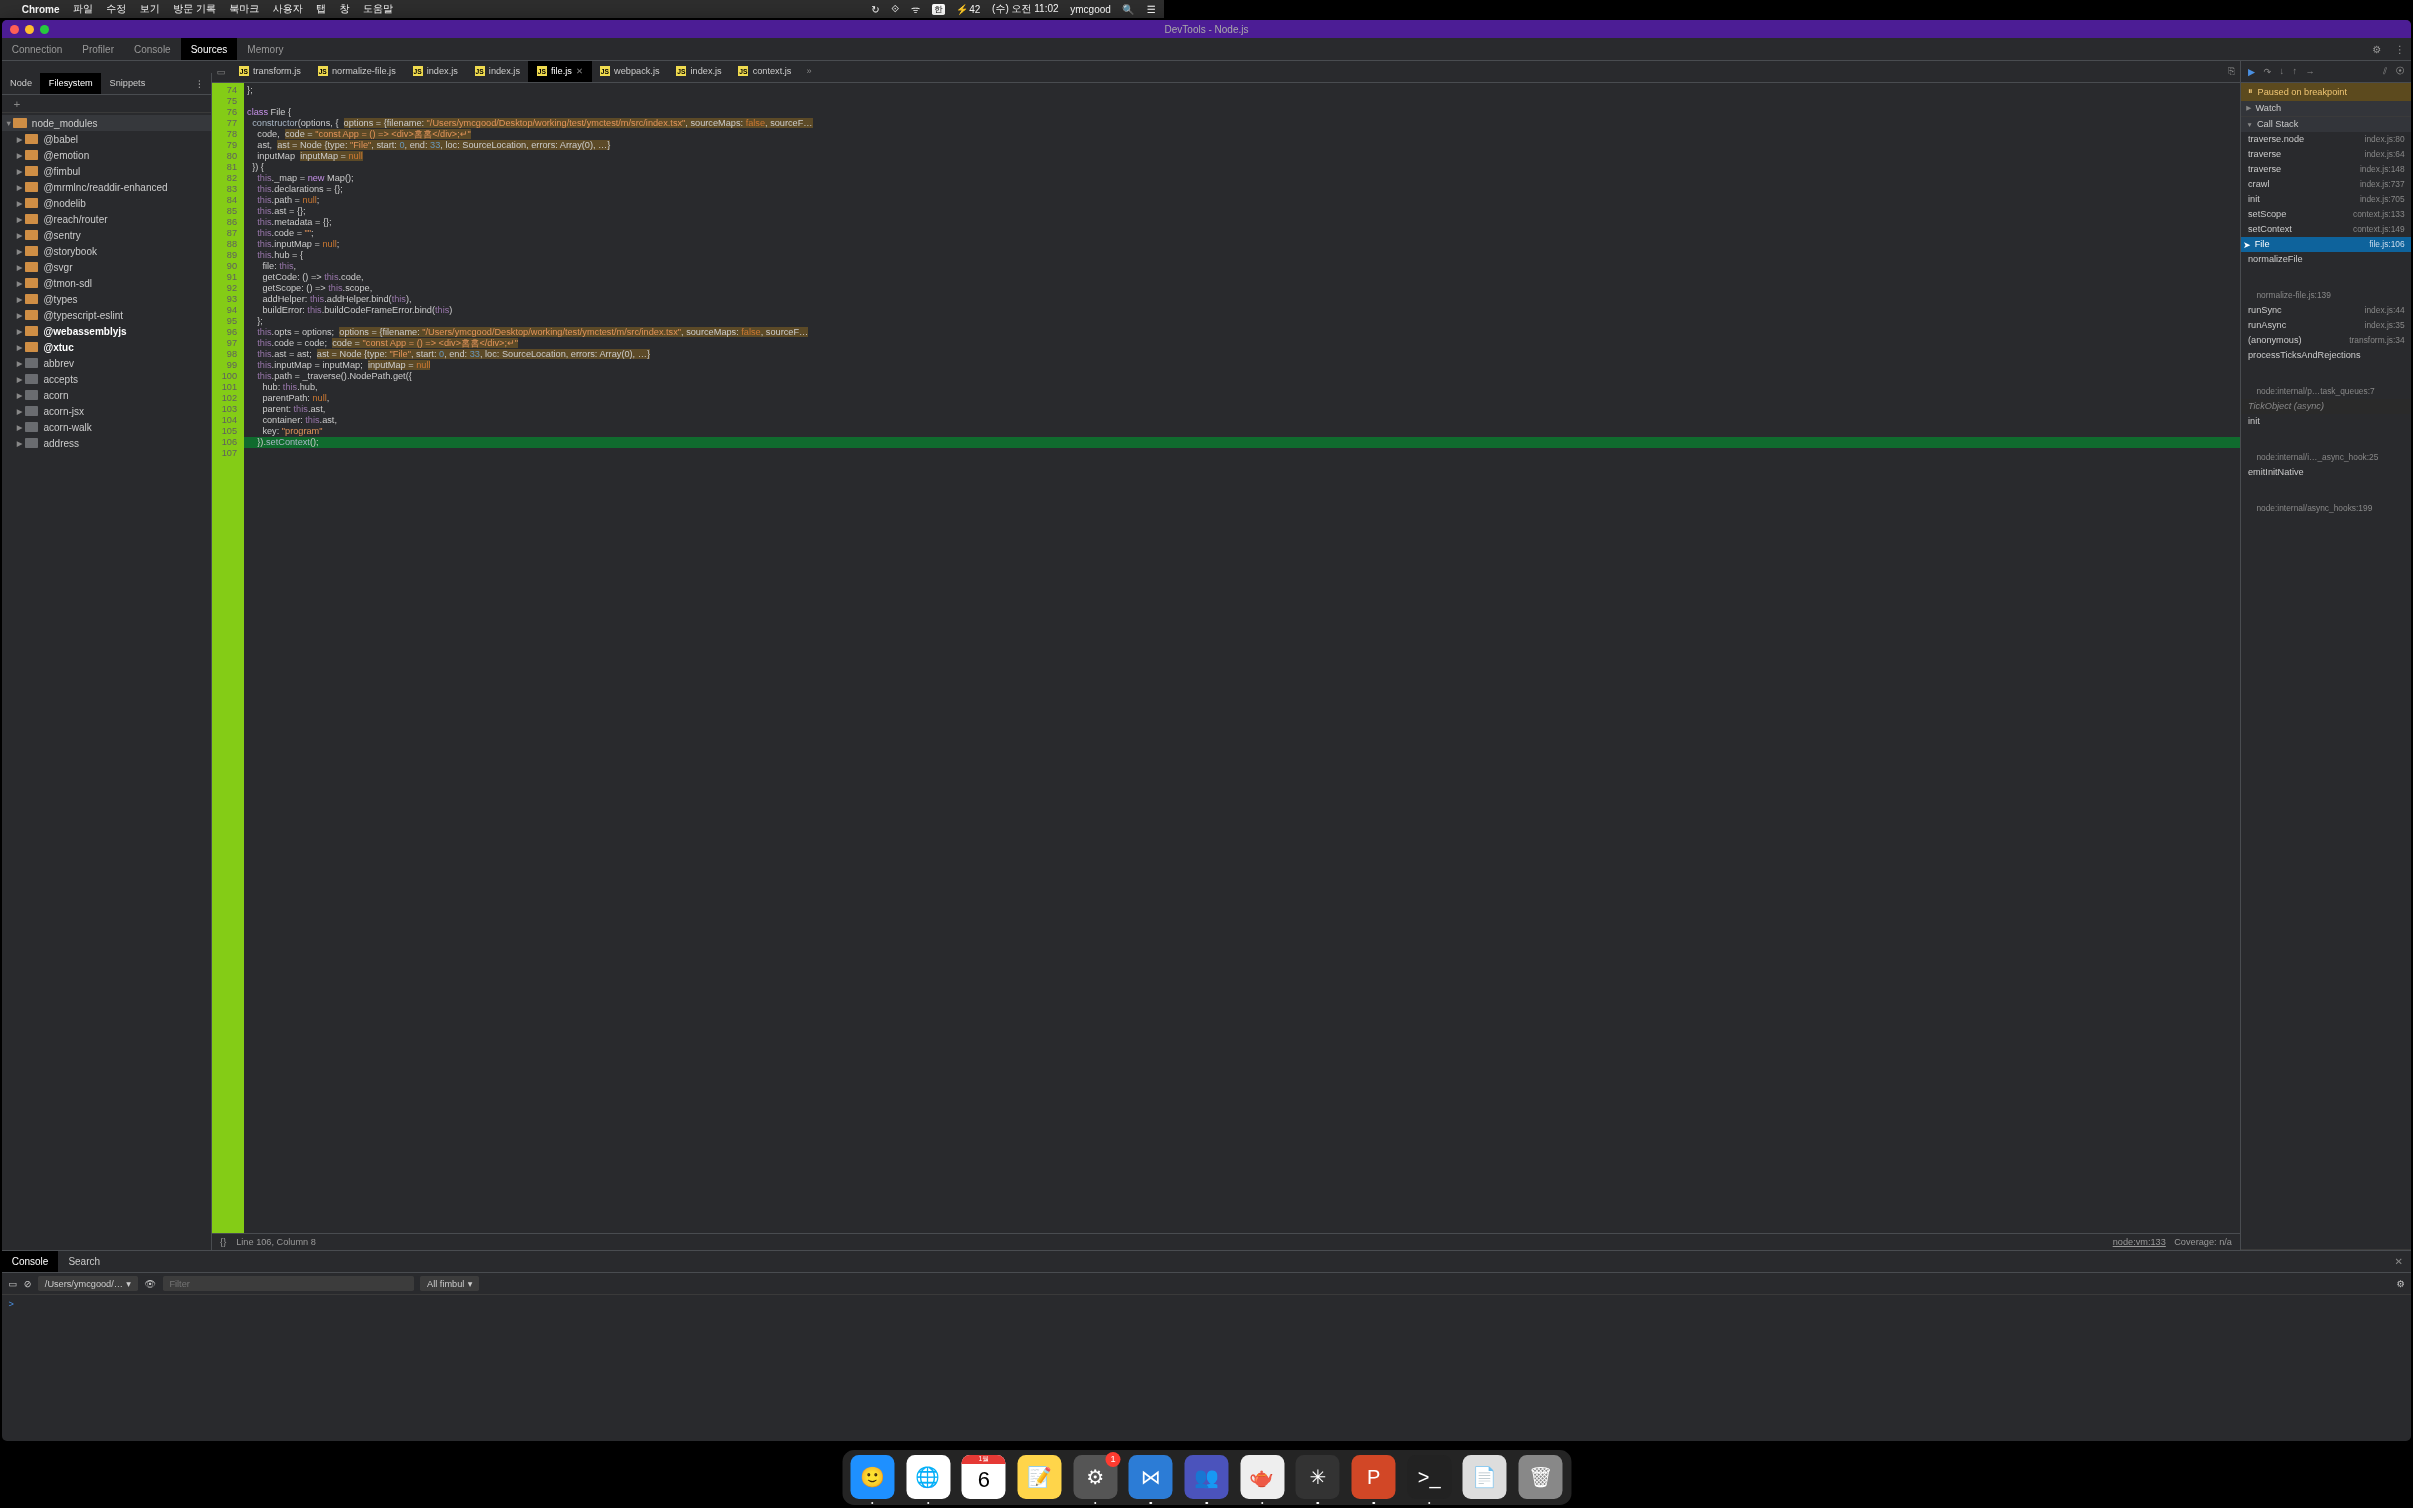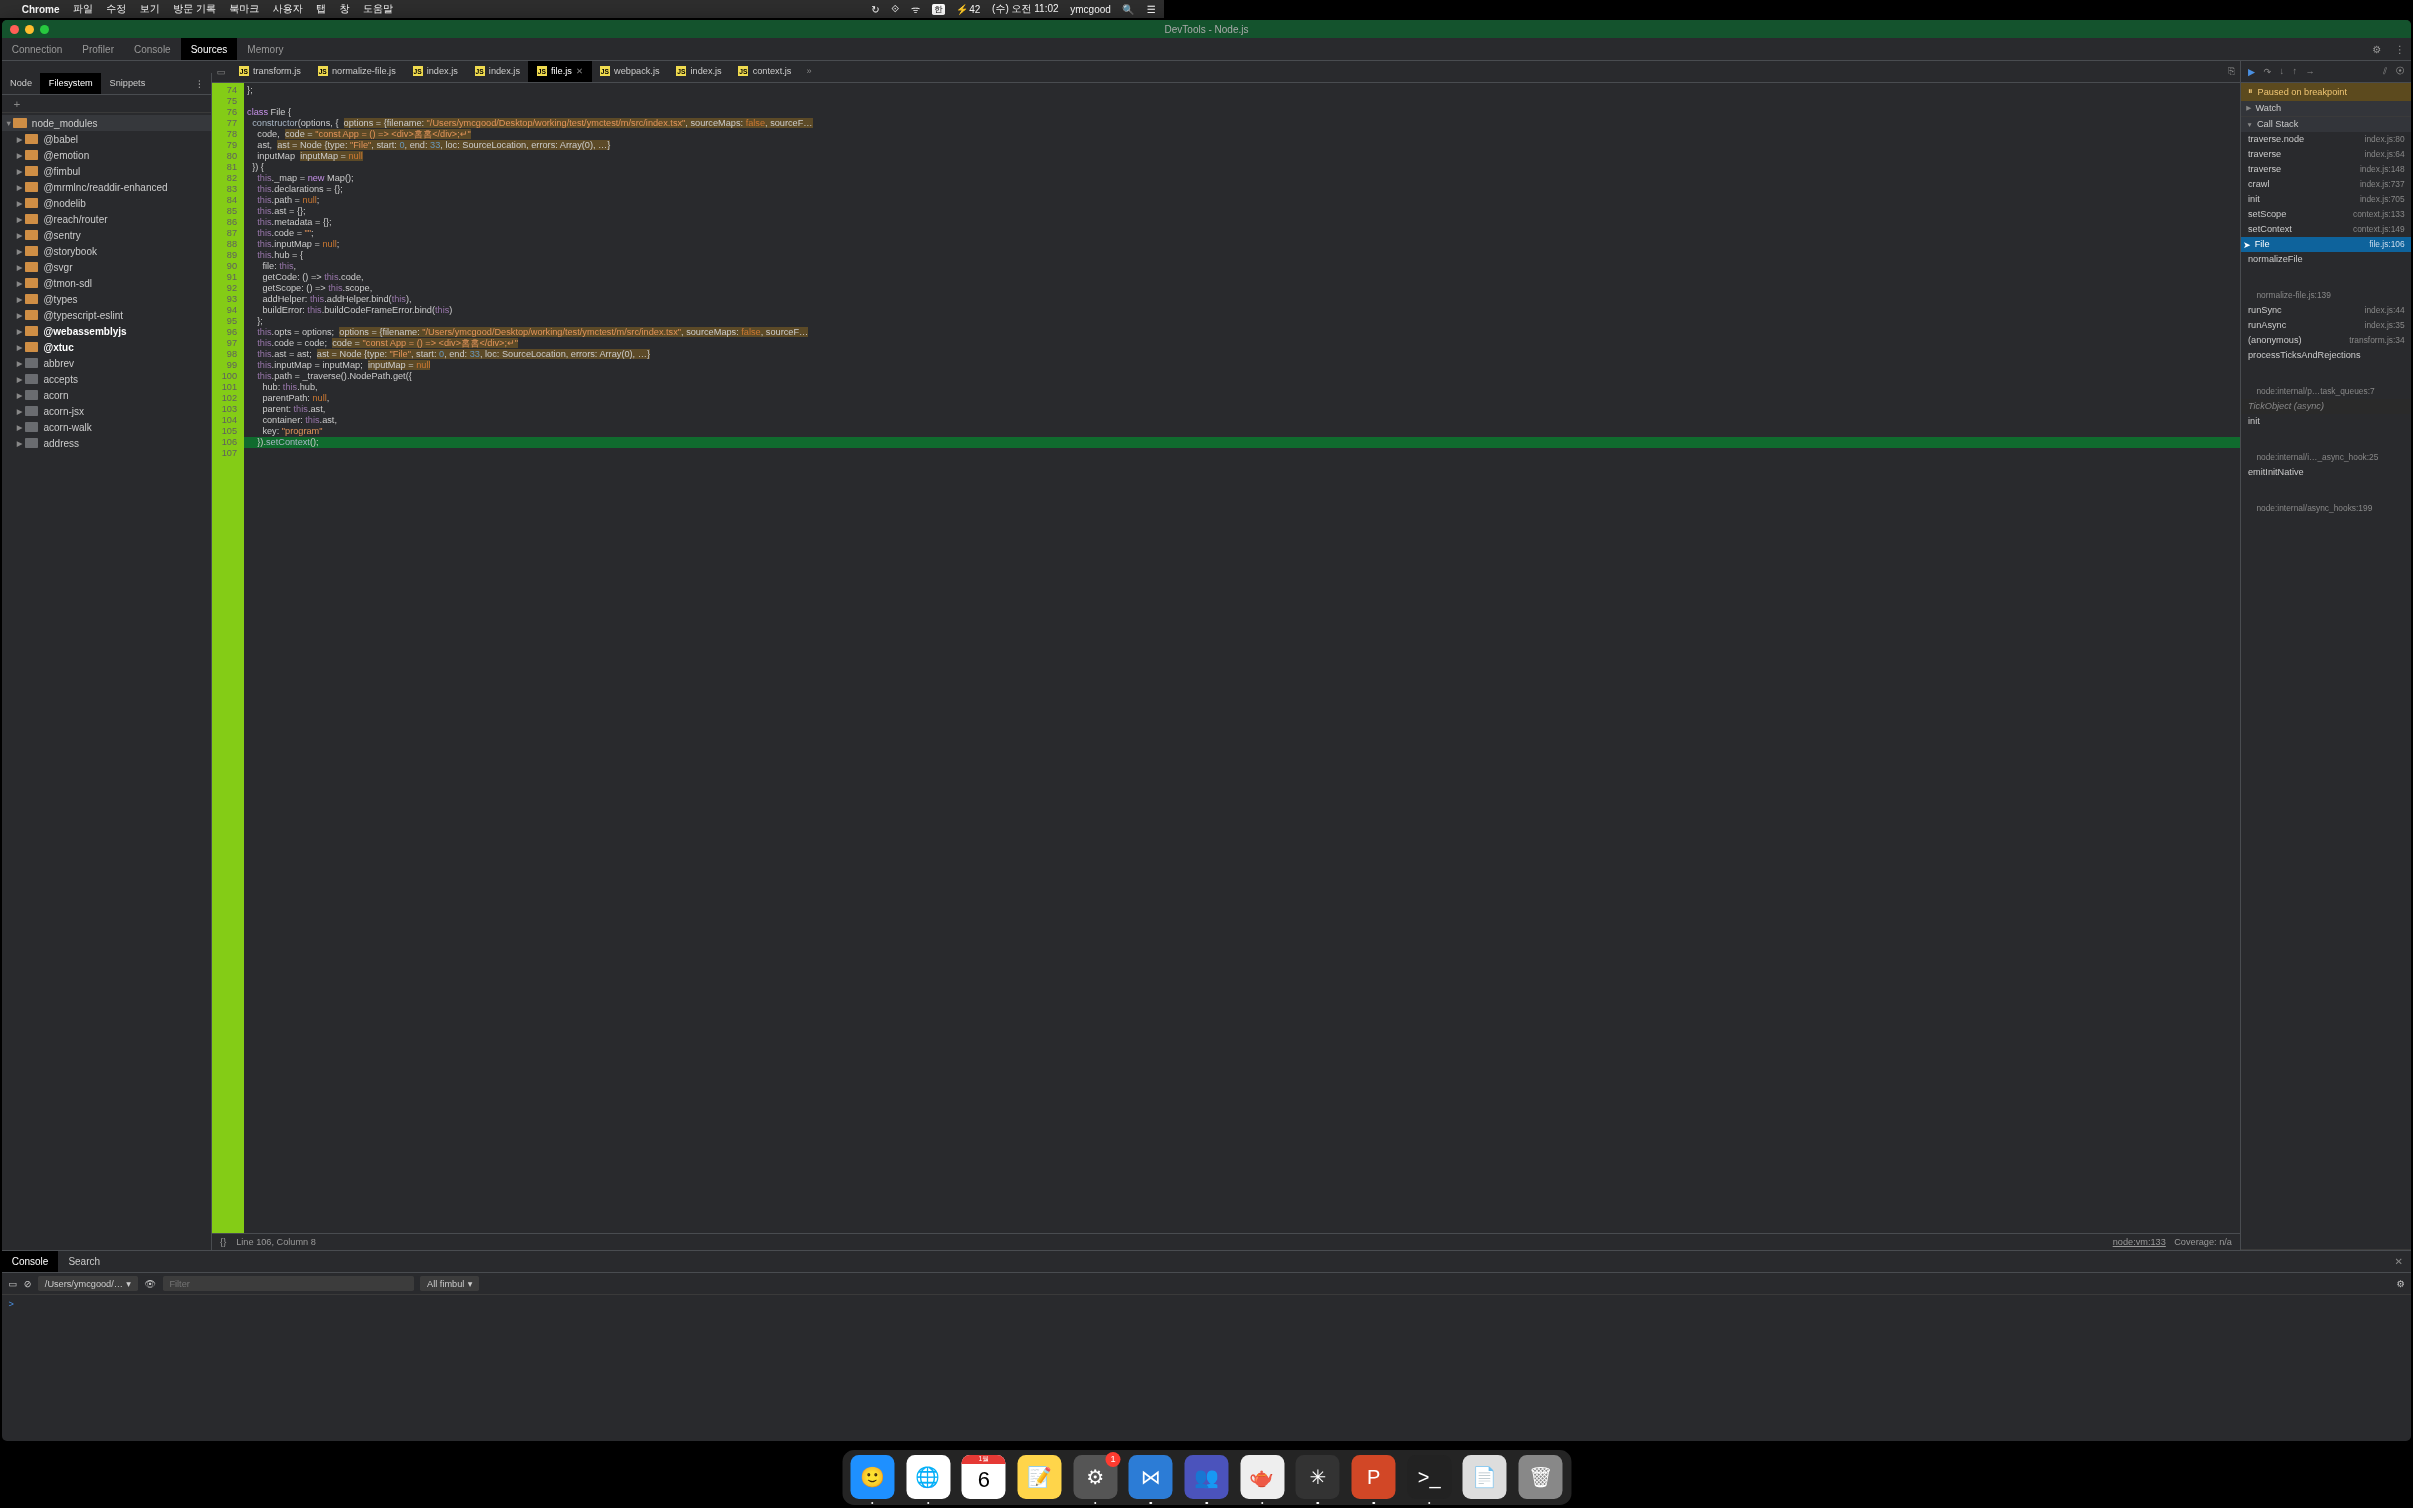--- a/index.html
+++ b/index.html
@@ -2,21 +2,21 @@
 <html style="font-size:13.4px"><head>
 <meta charset="utf-8">
 <style>
 *{margin:0;padding:0;box-sizing:border-box;font-family:-apple-system,"Helvetica Neue",sans-serif;}
 body{background:#000;overflow:hidden;width:1164px;height:727px;color:#ccc;}
 .menubar{height:18.4px;background:#2e2e2e;display:flex;align-items:center;padding:0 8.4px;font-size:10px;color:#fff;}
 .menubar .left{display:flex;gap:13.4px;align-items:center;}
 .menubar .right{margin-left:auto;display:flex;gap:11.7px;align-items:center;}
 .apple{font-size:11.7px;}
 .window{position:absolute;top:20px;left:1.7px;right:1.7px;bottom:67px;background:#292a2d;border-radius:5px;overflow:hidden;display:flex;flex-direction:column;box-shadow:0 4.2px 25px rgba(0,0,0,.5);}
-.titlebar{height:18.4px;background:#14532d;display:flex;align-items:center;position:relative;}
+.titlebar{height:18.4px;background:#4c1d95;display:flex;align-items:center;position:relative;}
 .traffic{display:flex;gap:5.9px;padding-left:8.4px;}
 .dot{width:9.2px;height:9.2px;border-radius:50%;}
 .red{background:#ff5f56;}.yellow{background:#ffbd2e;}.green{background:#27c93f;}
 .wintitle{position:absolute;left:50%;transform:translateX(-50%);font-size:10px;color:#aaa;}
 .toolbar{height:22.6px;background:#292a2d;display:flex;align-items:center;font-size:10px;color:#999;border-bottom:0.8px solid #494c50;}
 .toolbar .tab{padding:0 10px;height:100%;display:flex;align-items:center;cursor:pointer;}
 .toolbar .tab.active{background:#000;color:#fff;}
 .toolbar .spacer{flex:1;}
 .gearicon{padding:0 6.7px;}
 .main{flex:1;display:flex;min-height:0;}

